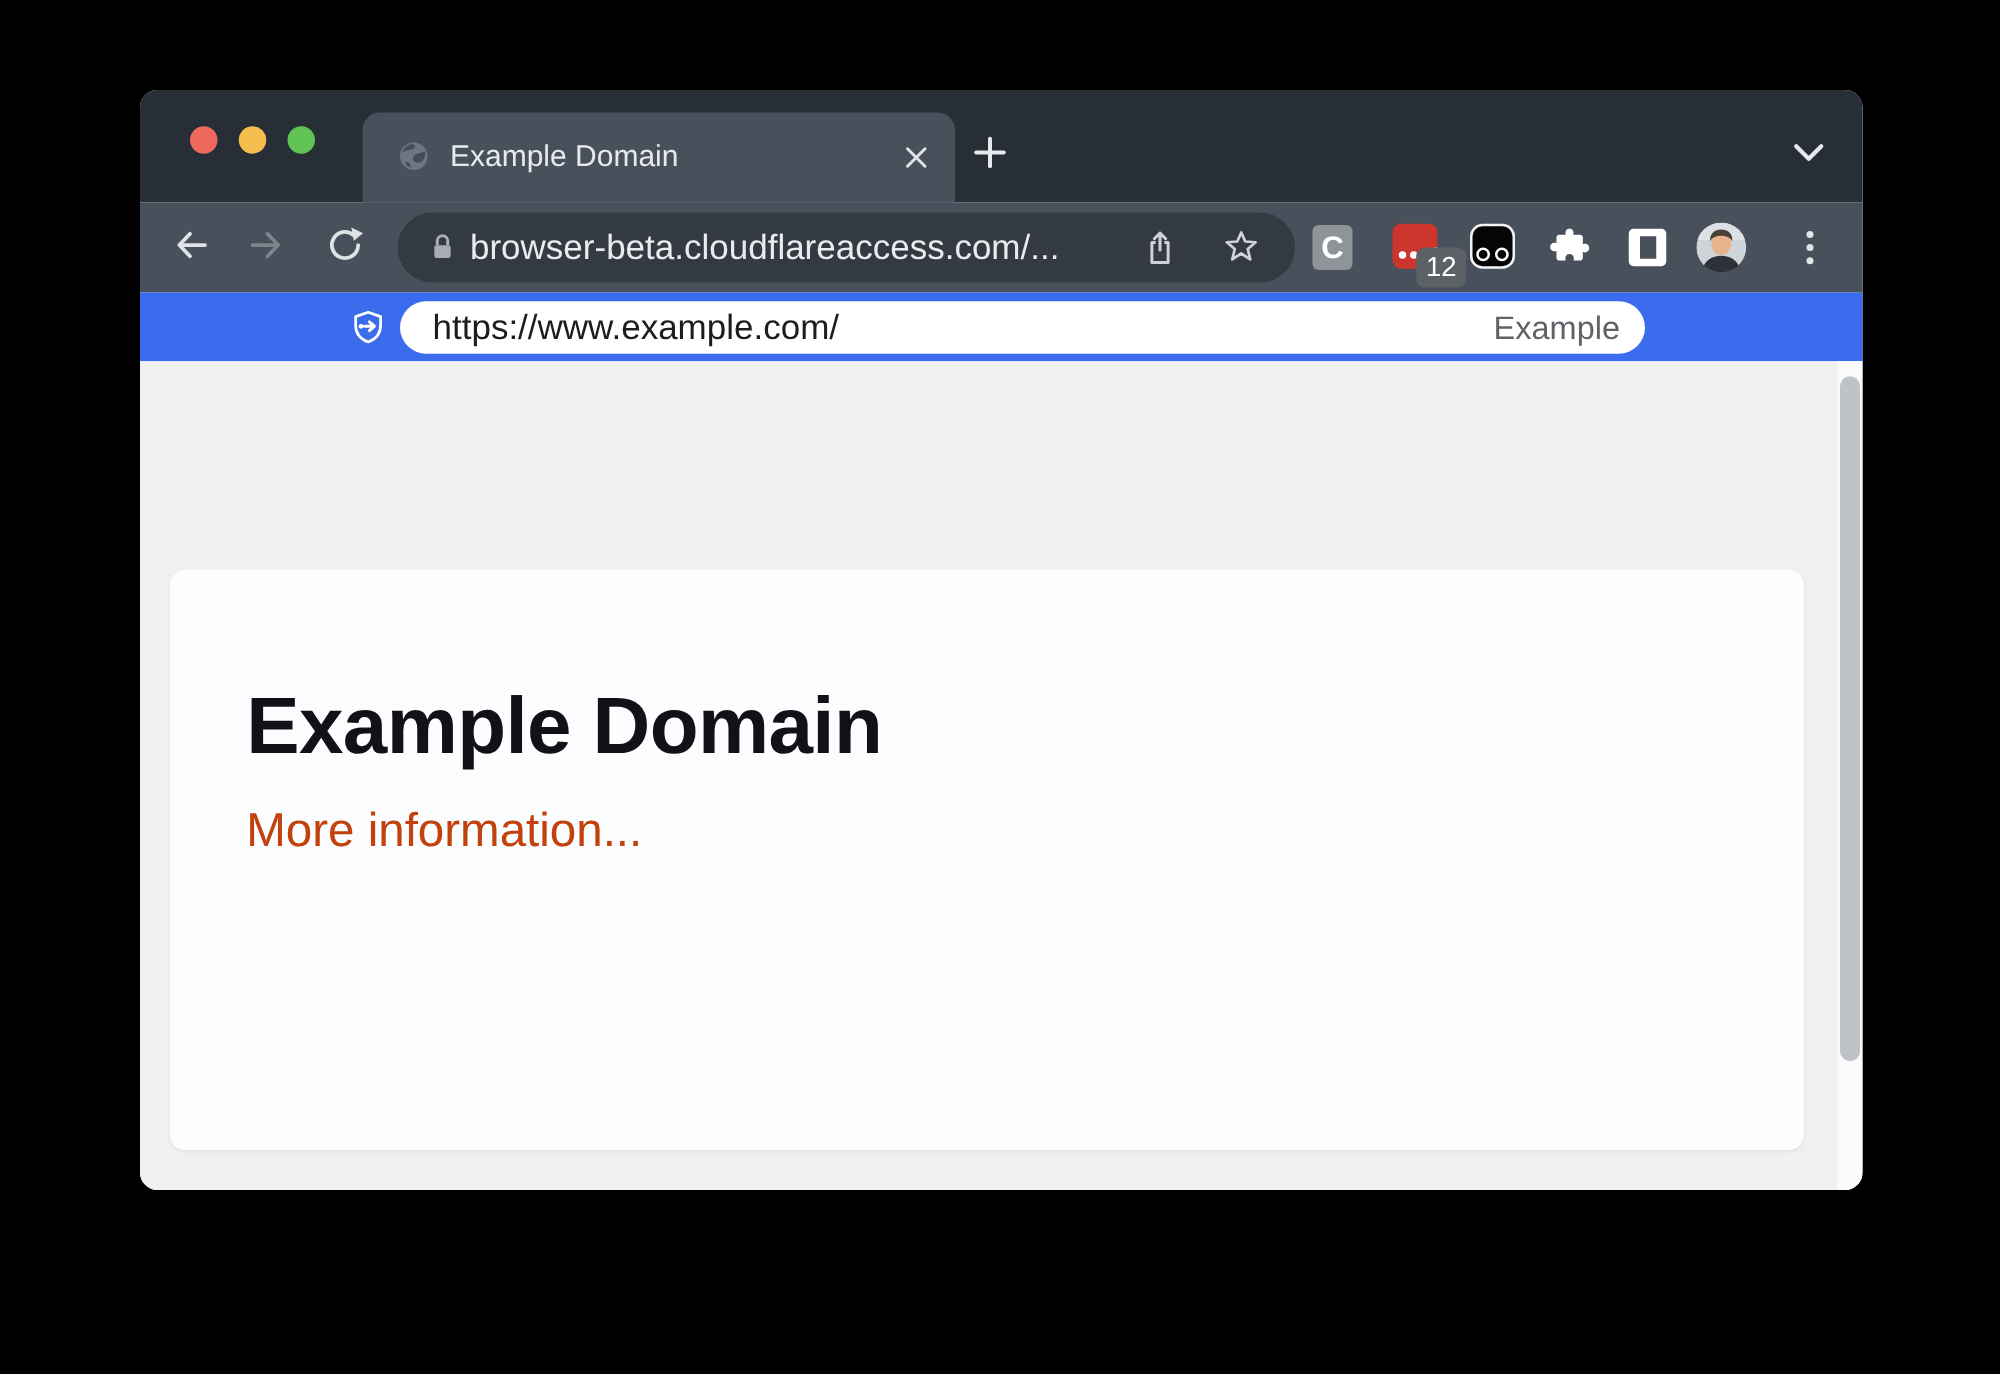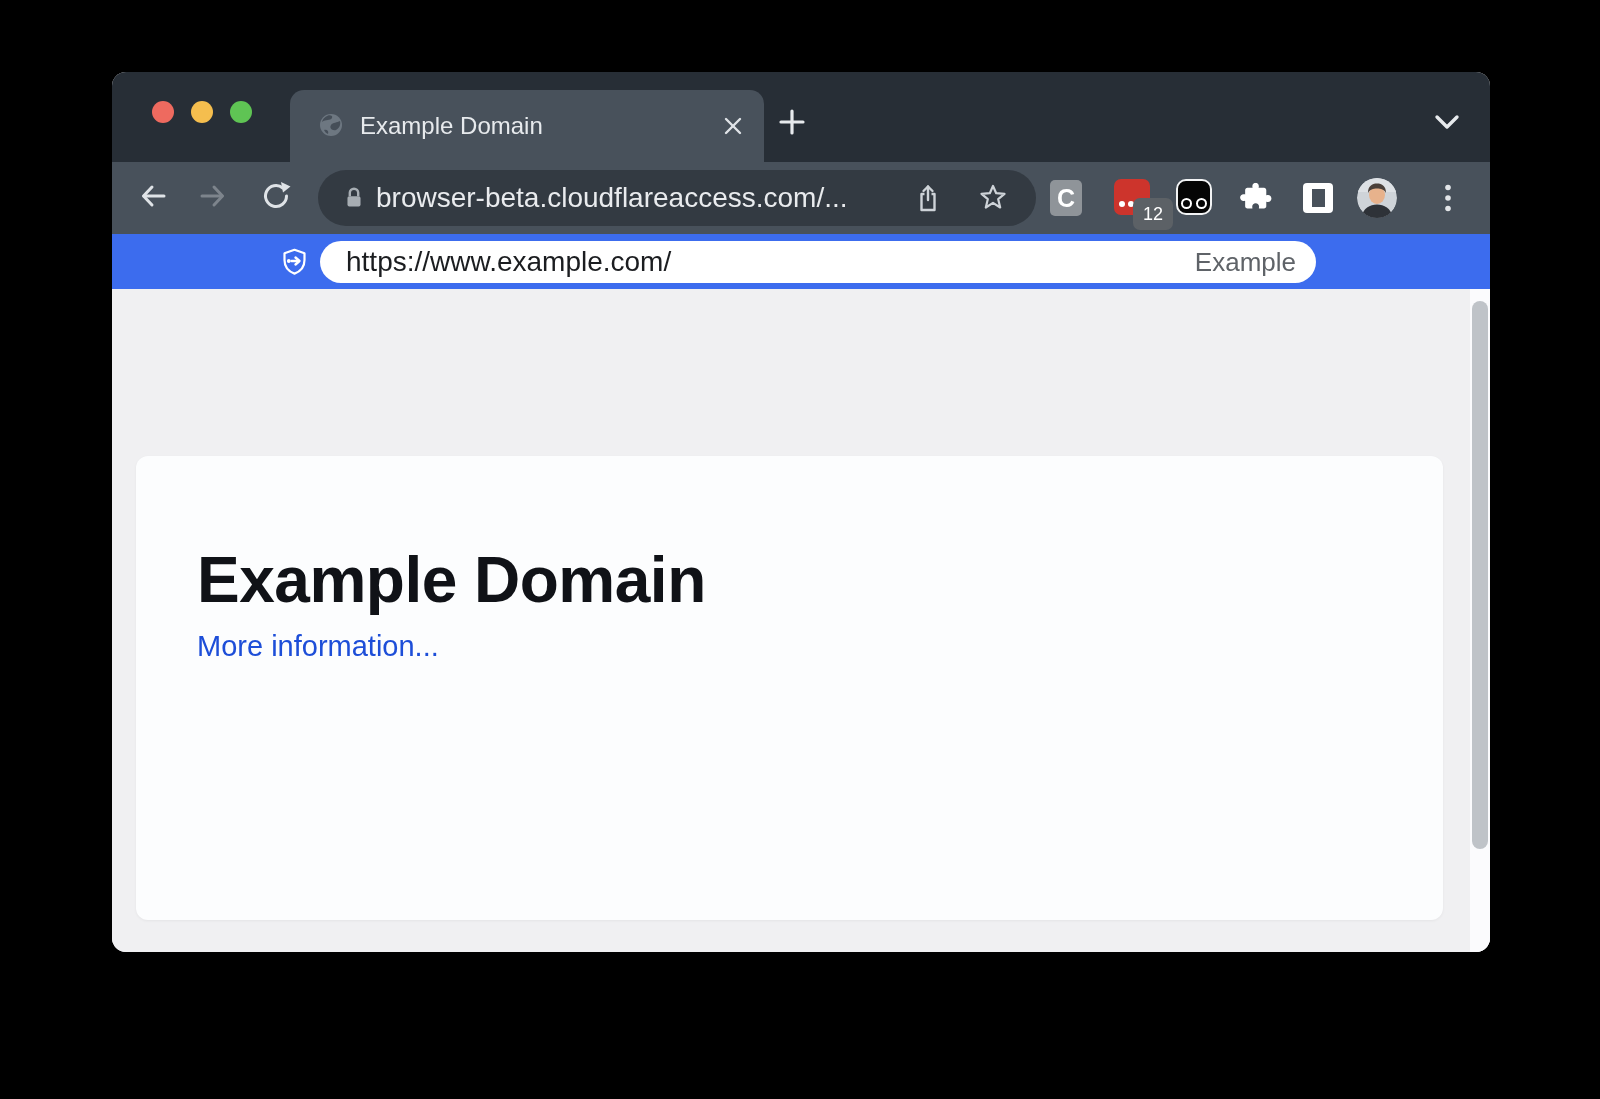--- a/index.html
+++ b/index.html
@@ -57,21 +57,21 @@
   }
   .ext-lp {
     position:absolute; left:1002px; top:17px; width:36px; height:36px;
     background:#cd342c; border-radius:7px;
   }
   .ext-lp .dots { position:absolute; left:5px; top:19px; display:flex; align-items:center; gap:3px; }
   .ext-lp .dots i { width:6px; height:6px; border-radius:50%; background:#fff; display:block; }
   .ext-lp .dots b { width:3px; height:12px; background:#fff; display:block; margin-left:1px; }
   .ext-badge {
     position:absolute; left:1021px; top:36px; min-width:40px; height:32px;
-    background:#5c6166; border-radius:7px; color:#fff; font-size:18px;
+    background:#5c6166; border-radius:7px; color:#fff; font-size:22px;
     text-align:center; line-height:32px; padding:0 4px;
   }
   .ext-glasses {
     position:absolute; left:1064px; top:17px; width:36px; height:36px;
     background:#050505; border:2px solid #f2f3f4; border-radius:10px;
   }
   .ext-glasses i {
     position:absolute; bottom:4px; width:11px; height:11px;
     border:2.5px solid #fff; border-radius:50%; display:block;
   }
@@ -105,21 +105,21 @@
     background:#fcfdfe; border-radius:12px; box-shadow:0 1px 3px rgba(0,0,0,.05);
   }
   .card h1 {
     margin:92px 0 0 61px; font-size:64px; line-height:64px; font-weight:bold;
     color:#101217; letter-spacing:-0.5px;
   }
   .card p {
     margin:58px 61px 0 61px; max-width:1150px; font-size:29px; line-height:38px; color:#1a1b1e;
   }
   .card a {
-    display:inline-block; margin:18px 0 0 61px; font-size:29px; color:#1d4ed8;
+    display:inline-block; margin:32px 0 0 61px; font-size:38px; color:#c2410c;
     text-decoration:none; cursor:pointer;
   }
   .scroll-track {
     position:absolute; right:0; top:0; width:20px; height:100%; background:#fbfbfd;
   }
   .scroll-thumb {
     position:absolute; right:2px; top:12px; width:16px; height:548px;
     background:#bfc3c8; border-radius:8px;
   }
   svg { display:block; }

